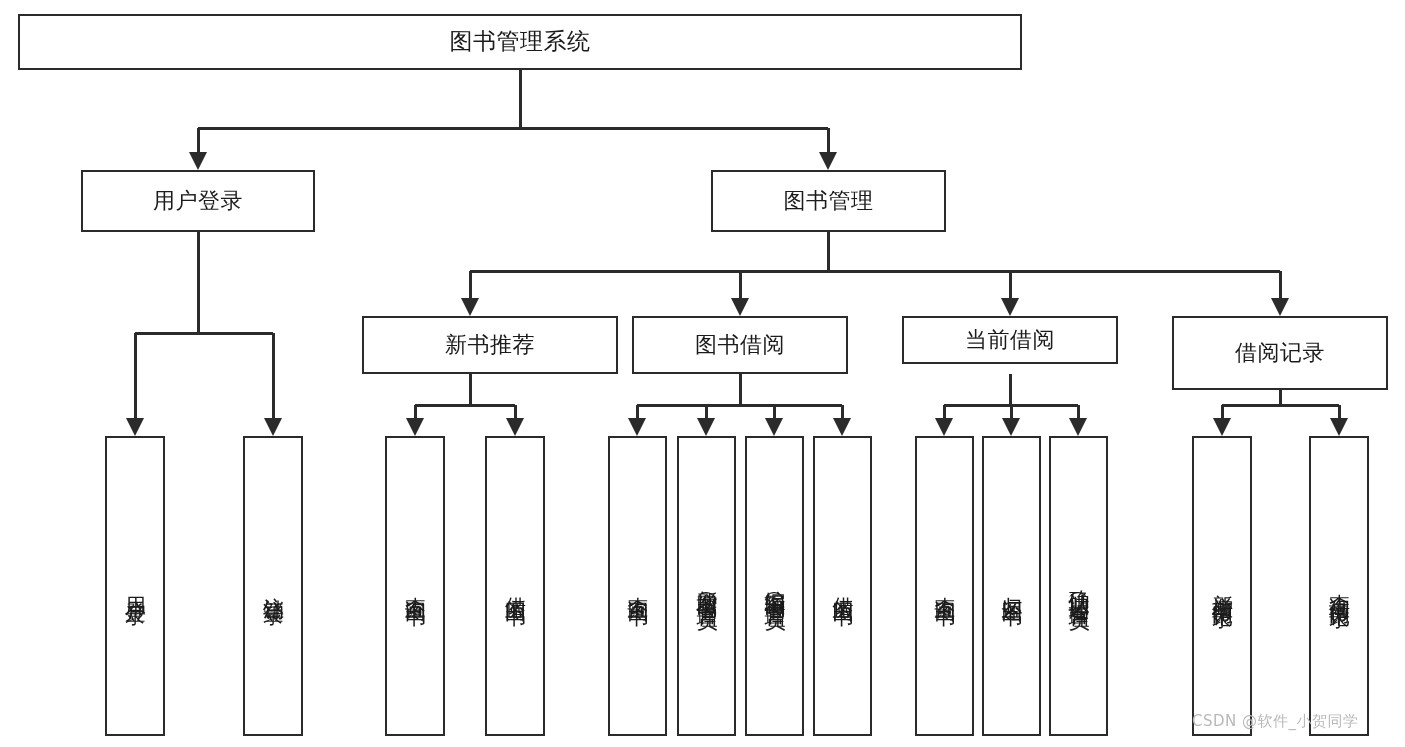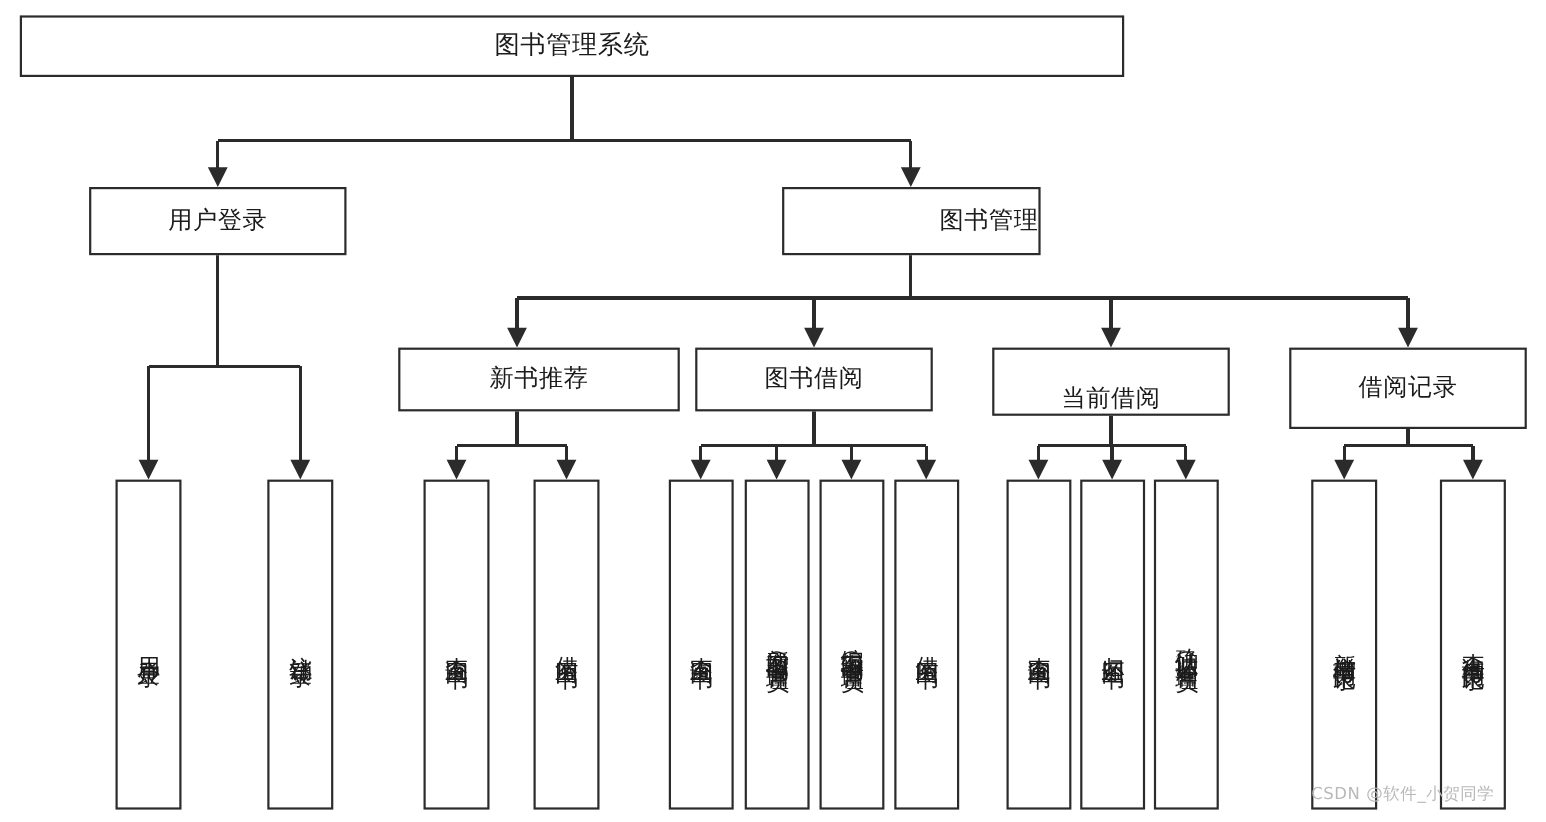--- a/index.html
+++ b/index.html
@@ -117,30 +117,30 @@
       <line x1="1339" y1="405" x2="1339" y2="420" stroke="#2b2b2b" stroke-width="3" shape-rendering="crispEdges"></line>
       <polygon points="1330,418 1348,418 1339,436" fill="#2b2b2b"></polygon>
     </svg>
   <div id="node-layer">
       <div class="node-box root" style="left: 18px; top: 14px; width: 1004px; height: 56px;">
         <span class="node-label">图书管理系统</span>
       </div>
       <div class="node-box level2" style="left: 81px; top: 170px; width: 234px; height: 62px;">
         <span class="node-label">用户登录</span>
       </div>
-      <div class="node-box level2" style="left: 711px; top: 170px; width: 235px; height: 62px; justify-content: flex-end;">
+      <div class="node-box level2" style="left: 711px; top: 170px; width: 235px; height: 62px;">
         <span class="node-label">图书管理</span>
       </div>
       <div class="node-box level3" style="left: 362px; top: 316px; width: 256px; height: 58px;">
         <span class="node-label">新书推荐</span>
       </div>
       <div class="node-box level3" style="left: 632px; top: 316px; width: 216px; height: 58px;">
         <span class="node-label">图书借阅</span>
       </div>
-      <div class="node-box level3" style="left: 902px; top: 316px; width: 216px; height: 62px; align-items: flex-end;">
+      <div class="node-box level3" style="left: 902px; top: 316px; width: 216px; height: 48px;">
         <span class="node-label">当前借阅</span>
       </div>
       <div class="node-box level3" style="left: 1172px; top: 316px; width: 216px; height: 74px;">
         <span class="node-label">借阅记录</span>
       </div>
       <div class="node-box leaf vertical" style="left: 105px; top: 436px; width: 60px; height: 300px;">
         <span class="node-label">用户登录</span>
       </div>
       <div class="node-box leaf vertical" style="left: 243px; top: 436px; width: 60px; height: 300px;">
         <span class="node-label">注销登录</span>

